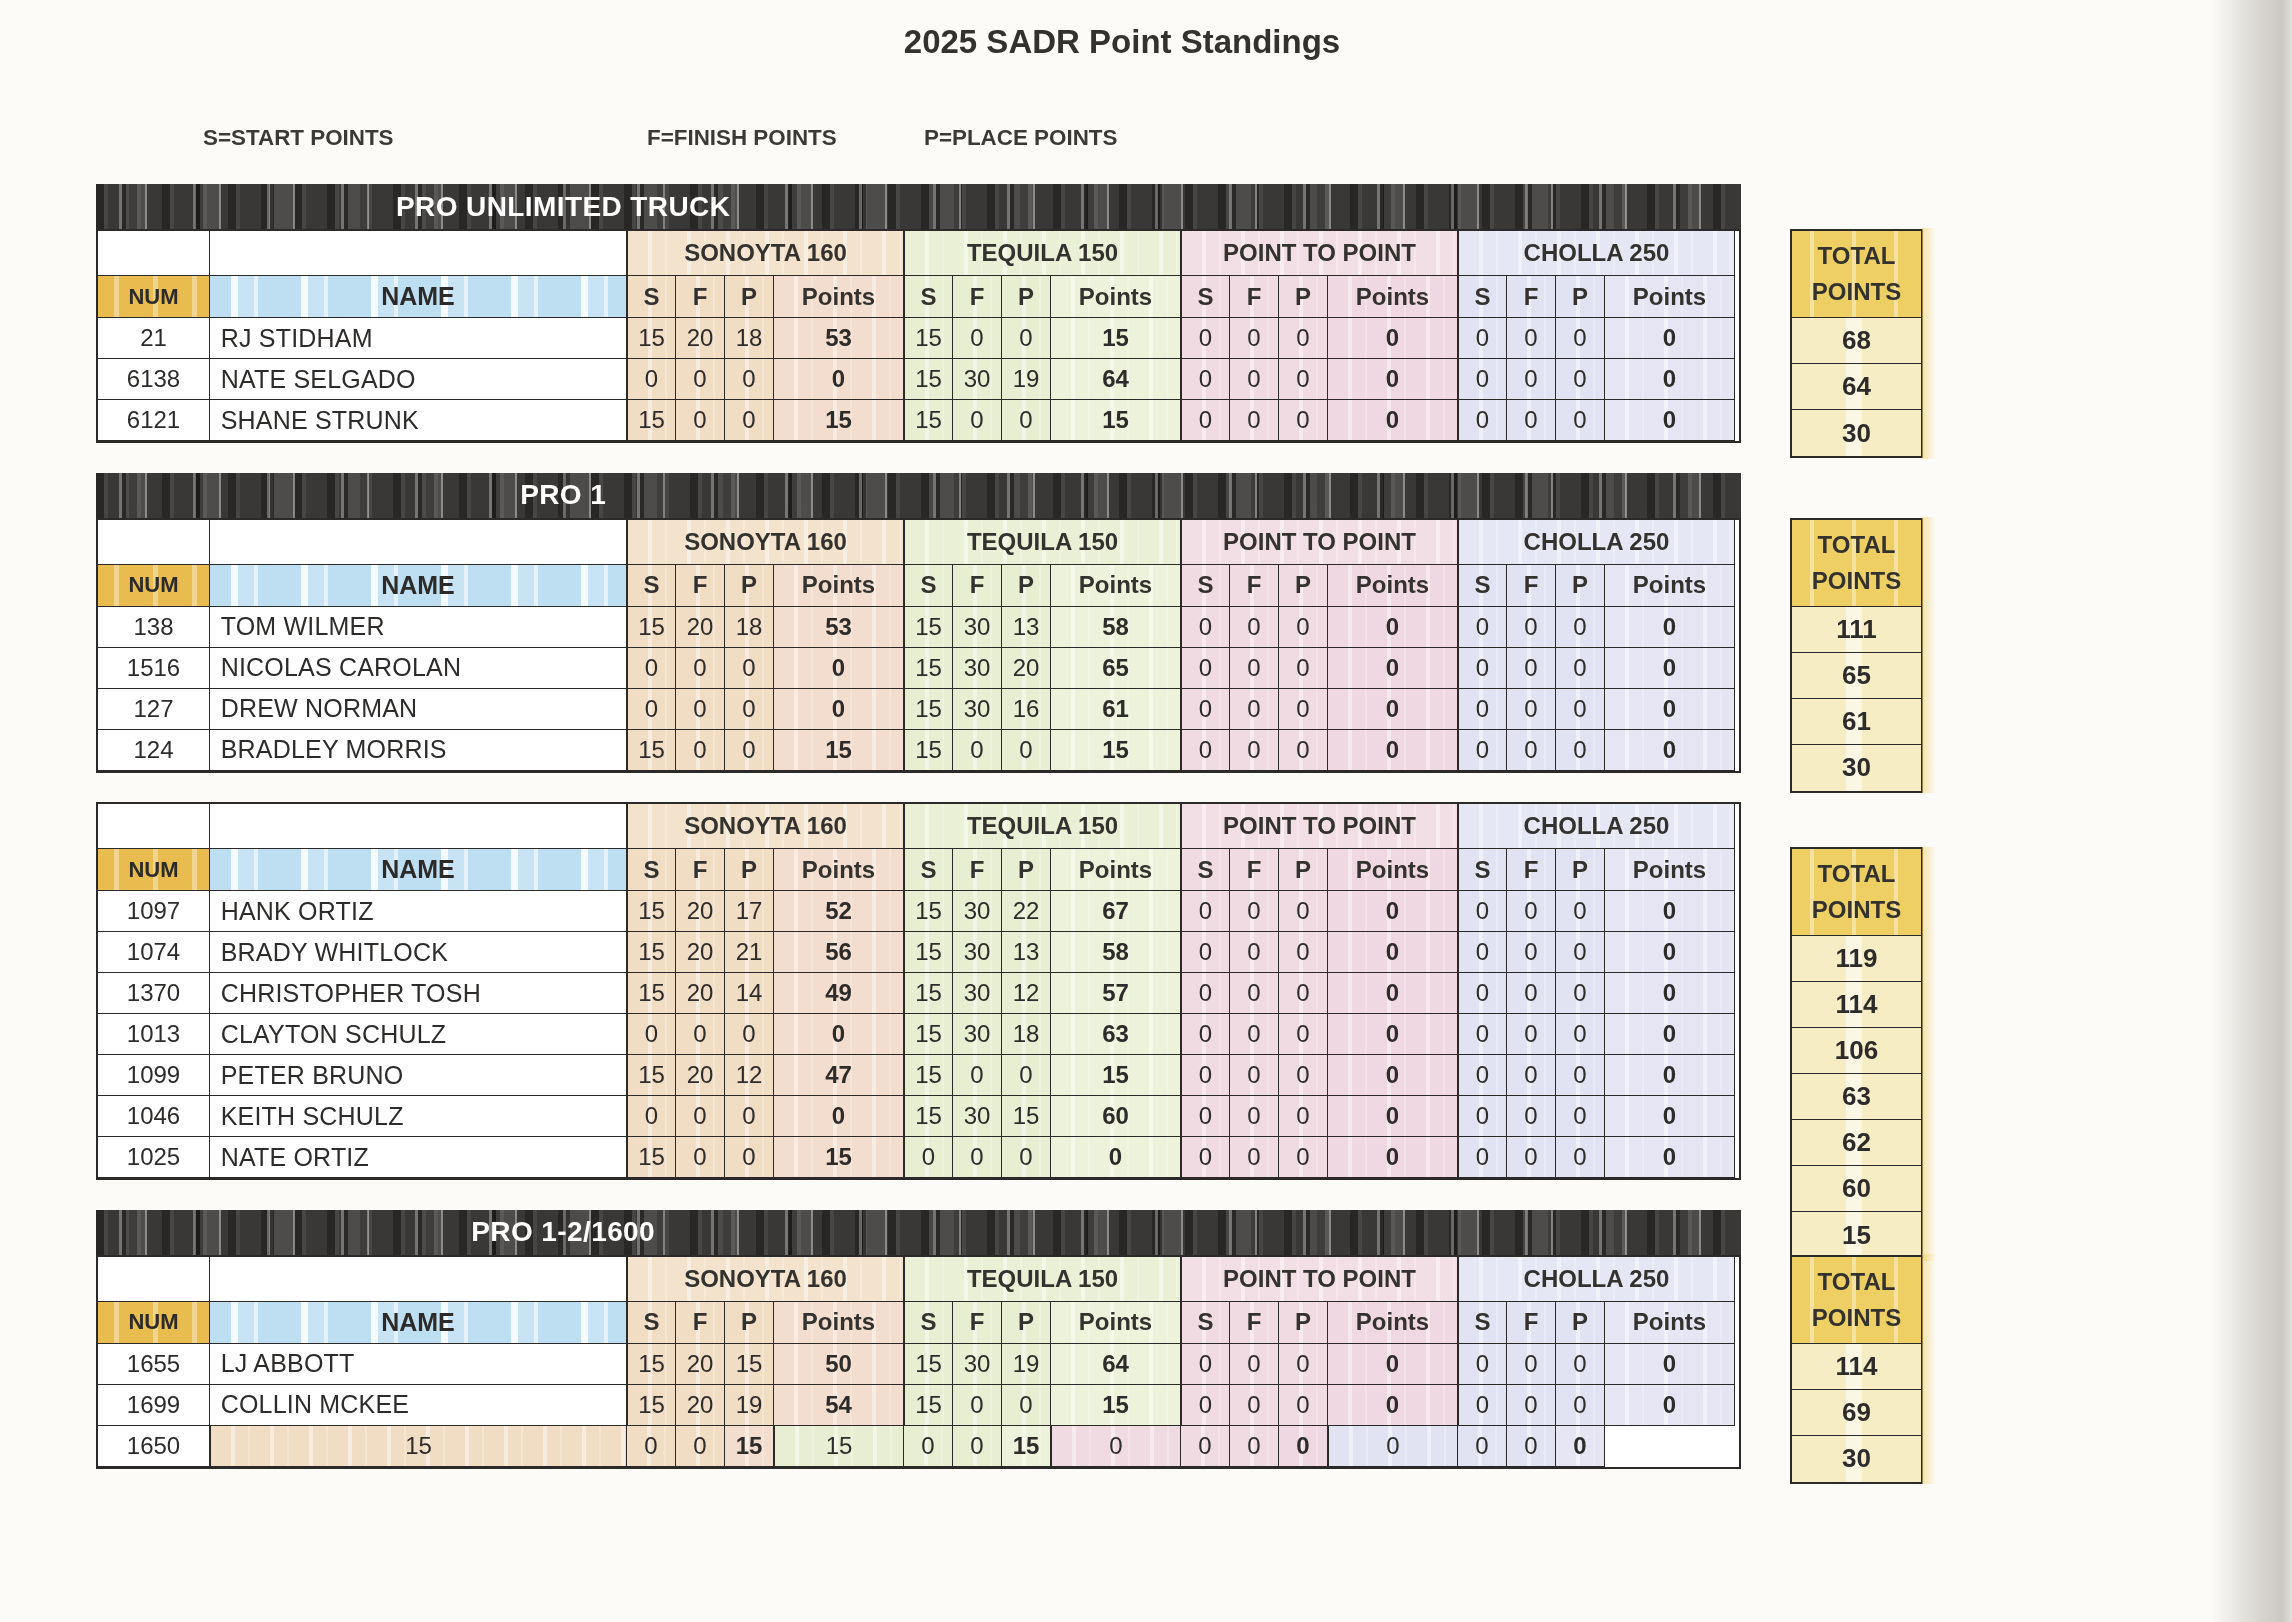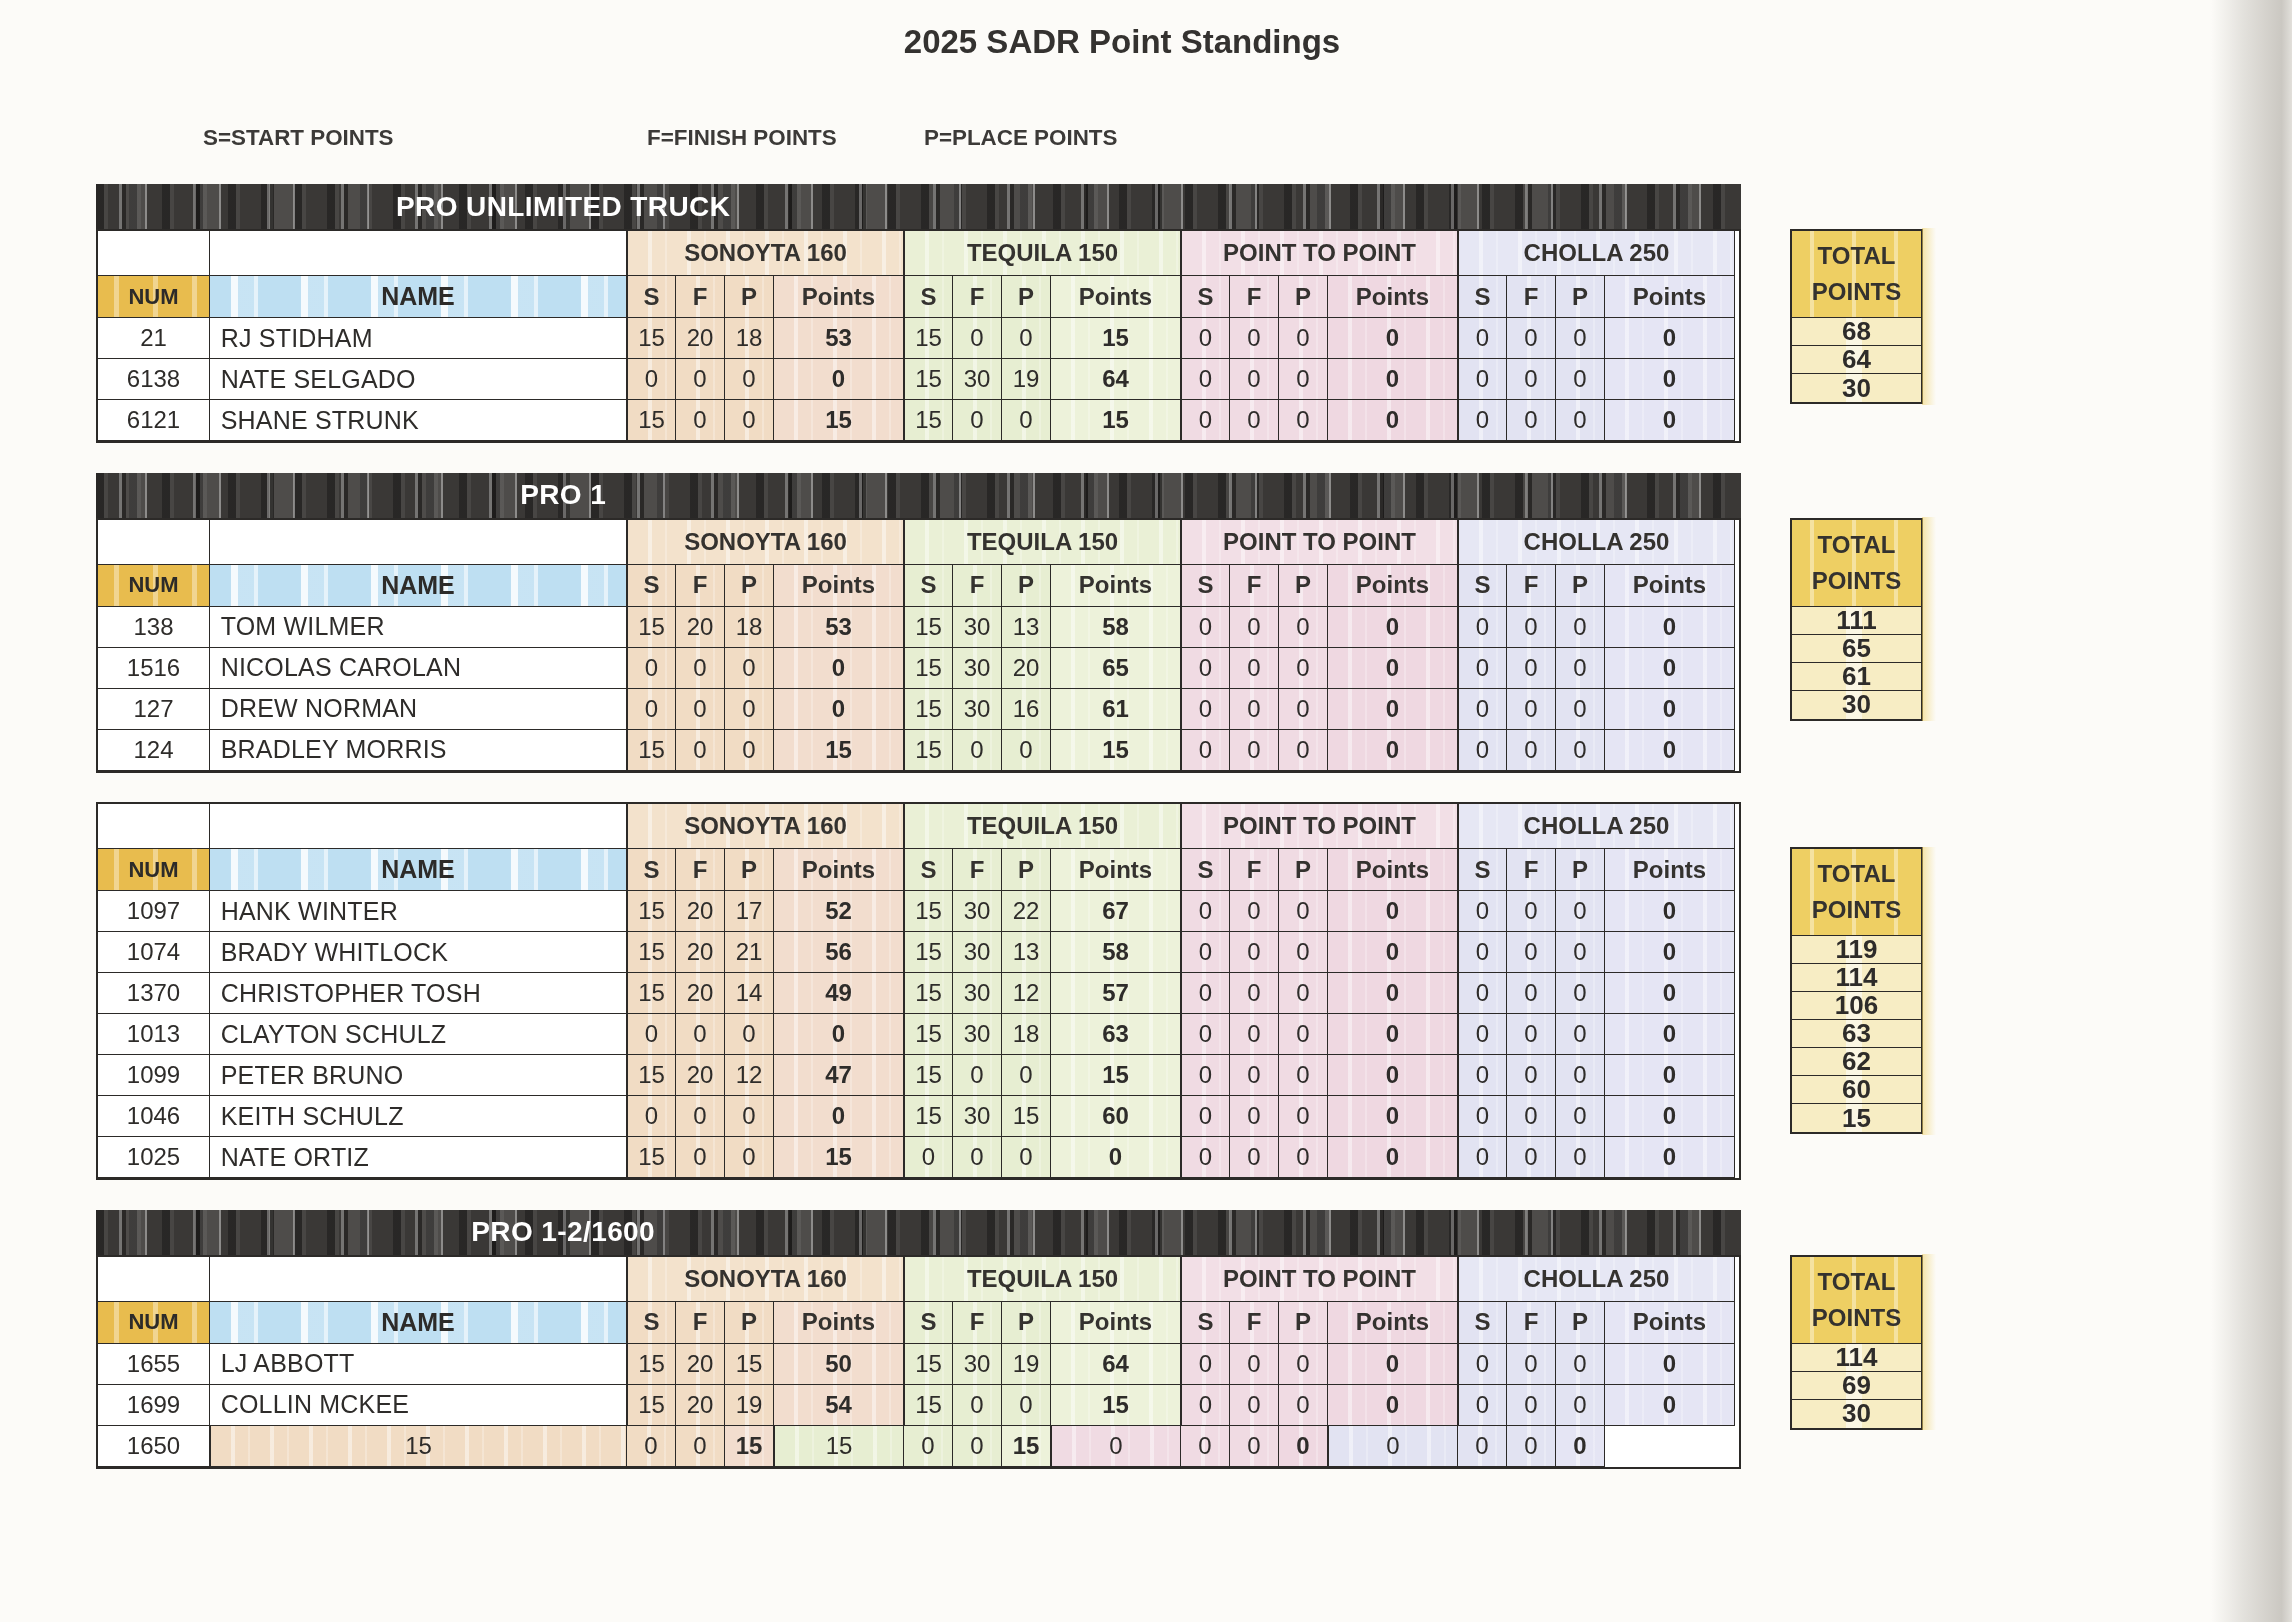--- a/index.html
+++ b/index.html
@@ -86,21 +86,21 @@
     background: linear-gradient(90deg, rgba(238,207,99,0.55), rgba(238,207,99,0.0));
   }
   .total-head {
     height: 87px; border-bottom: 1.8px solid #2c2a28;
     background-color: var(--total-header);
     background-image: repeating-linear-gradient(90deg, rgba(255,255,255,0) 0 18px, rgba(255,255,255,0.4) 18px 22.4px, rgba(255,255,255,0) 22.4px 42px);
     display: flex; flex-direction: column; align-items: center; justify-content: center;
     font-weight: bold; font-size: 24px; color: #34322f; line-height: 36px;
   }
   .tcell {
-    height: 28px; border-bottom: 1.8px solid #2c2a28;
+    height: 46px; border-bottom: 1.8px solid #2c2a28;
     display: flex; align-items: center; justify-content: center;
     font-weight: bold; font-size: 26px; color: #2e2c2a;
     background-image: repeating-linear-gradient(90deg, rgba(255,255,255,0) 0 54px, rgba(255,255,255,0.55) 54px 70px, rgba(255,255,255,0) 70px 99px);
   }
   .tcell:last-child { border-bottom: none; }
 
   .scan-edge {
     position: absolute; top: 0; right: 0; width: 82px; height: 100%;
     background: linear-gradient(90deg, rgba(201,198,191,0) 0%, rgba(196,193,186,0.45) 40%, #cbc8c2 86%, #e4e2dd 100%);
   }
@@ -345,21 +345,21 @@
           <div class="c ph striped" style="background-color: rgb(237, 242, 218);">Points</div>
           <div class="c sh rs striped" style="background-color: rgb(240, 219, 227);">S</div>
           <div class="c sh striped" style="background-color: rgb(240, 219, 227);">F</div>
           <div class="c sh striped" style="background-color: rgb(240, 219, 227);">P</div>
           <div class="c ph striped" style="background-color: rgb(239, 216, 225);">Points</div>
           <div class="c sh rs striped" style="background-color: rgb(226, 227, 242);">S</div>
           <div class="c sh striped" style="background-color: rgb(226, 227, 242);">F</div>
           <div class="c sh striped" style="background-color: rgb(226, 227, 242);">P</div>
           <div class="c ph striped" style="background-color: rgb(229, 229, 244);">Points</div>
           <div class="c val num">1097</div>
-          <div class="c val name">HANK WINTER</div>
+          <div class="c val name">HANK ORTIZ</div>
           <div class="c val rs striped" style="background-color: rgb(241, 220, 196);">15</div>
           <div class="c val striped" style="background-color: rgb(241, 220, 196);">20</div>
           <div class="c val striped" style="background-color: rgb(241, 220, 196);">17</div>
           <div class="c val pts striped" style="background-color: rgb(242, 221, 206);">52</div>
           <div class="c val rs striped" style="background-color: rgb(231, 238, 210);">15</div>
           <div class="c val striped" style="background-color: rgb(231, 238, 210);">30</div>
           <div class="c val striped" style="background-color: rgb(231, 238, 210);">22</div>
           <div class="c val pts striped" style="background-color: rgb(237, 242, 218);">67</div>
           <div class="c val rs striped" style="background-color: rgb(240, 219, 227);">0</div>
           <div class="c val striped" style="background-color: rgb(240, 219, 227);">0</div>

